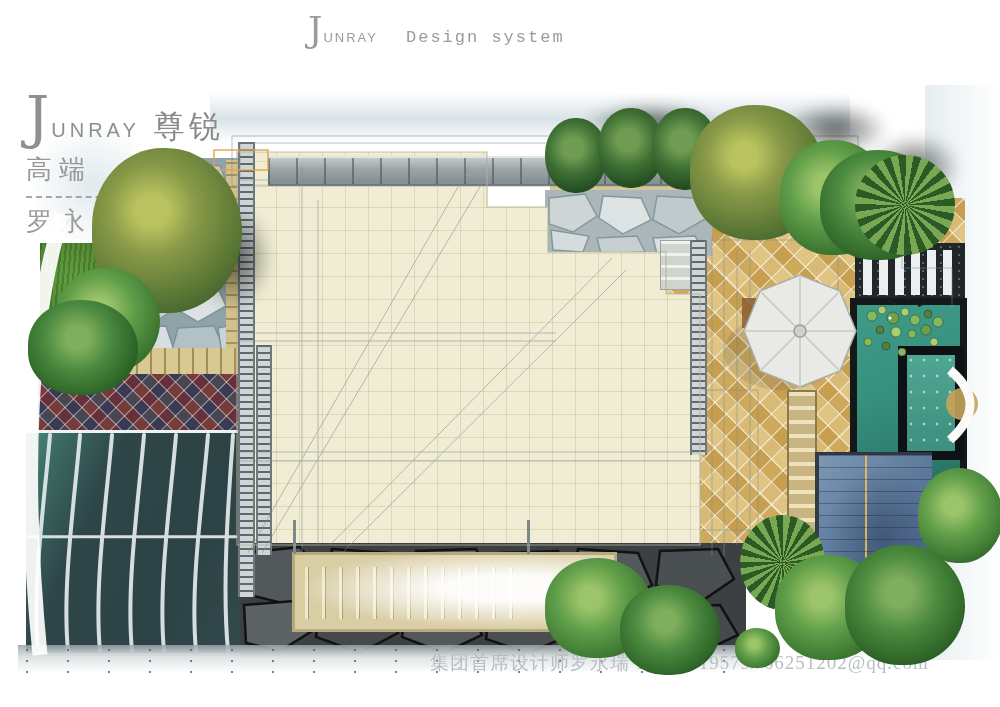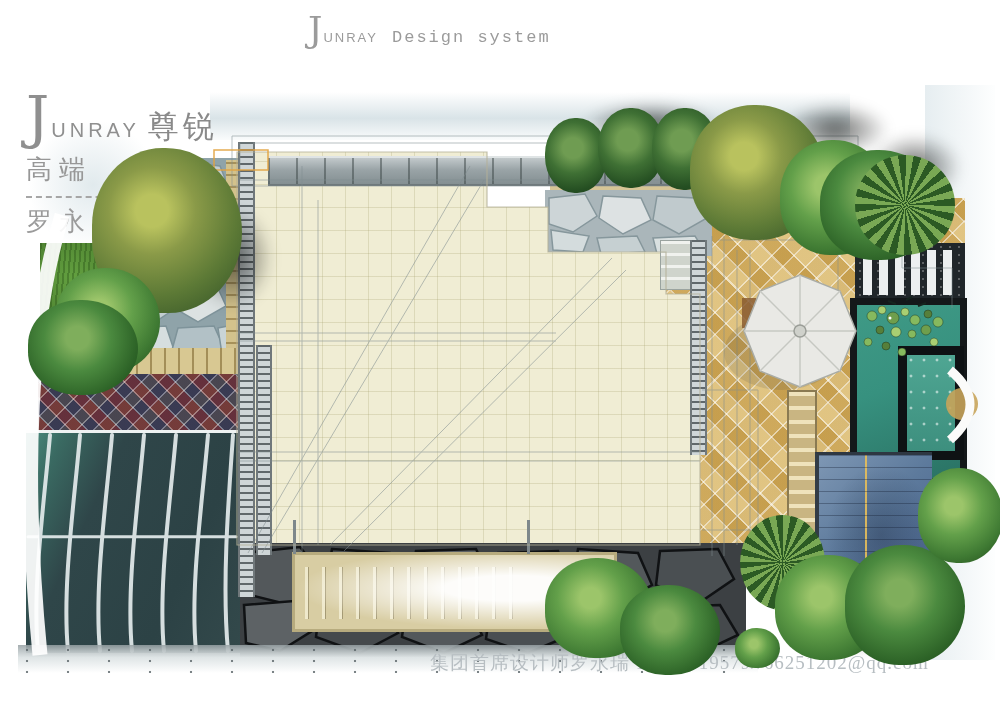--- a/index.html
+++ b/index.html
@@ -6,26 +6,26 @@
   #stage{position:relative;width:1000px;height:707px;background:#fff;overflow:hidden;
          font-family:"Liberation Sans",sans-serif;}
   .abs{position:absolute;}
   .layer{position:absolute;inset:0;}
 
   
   .sys-label{left:30px;top:22px;font-size:17px;letter-spacing:3px;color:var(--heading_gray,#9b9b9b);}
   .brand{left:308px;top:12px;display:flex;align-items:baseline;color:var(--heading_gray,#9b9b9b);}
   .brand .bi{font-family:"DejaVu Serif",serif;font-size:36px;line-height:36px;}
   .brand .bn{font-size:13px;letter-spacing:2px;margin-left:1px;}
-  .brand .bt{font-family:"Liberation Mono",monospace;font-size:17px;letter-spacing:2px;margin-left:14px;}
+  .brand .bt{font-family:"Liberation Mono",monospace;font-size:17px;letter-spacing:2px;margin-left:28px;}
   .wm{left:26px;top:88px;color:#8f8f8f;z-index:11;line-height:1;}
   .wm .row1{display:flex;align-items:baseline;}
   .wm .wj{font-family:"DejaVu Serif",serif;font-size:58px;}
   .wm .wn{font-size:20px;letter-spacing:4px;margin-left:2px;}
-  .wm .wcn{font-size:31px;letter-spacing:4px;margin-left:8px;color:#8a8a8a;}
+  .wm .wcn{font-size:31px;letter-spacing:4px;margin-left:14px;color:#8a8a8a;}
   .wm .row2{margin-top:10px;font-size:26px;letter-spacing:7px;color:#979797;}
   .wm .dash{width:175px;border-top:2px dashed #a6a6a6;margin:14px 0 10px 0;}
   .wm .row3{font-size:26px;letter-spacing:7px;color:#9b9b9b;}
   .footer-credit{left:430px;top:650px;z-index:14;white-space:nowrap;
       font-family:"Liberation Serif",serif;font-size:19px;letter-spacing:1px;
       color:var(--watermark_gray,#b7bec2);}
 
   
   .wash{z-index:1;}
   .floor{z-index:4;background-color:var(--floor_cream,#f0edd4);

